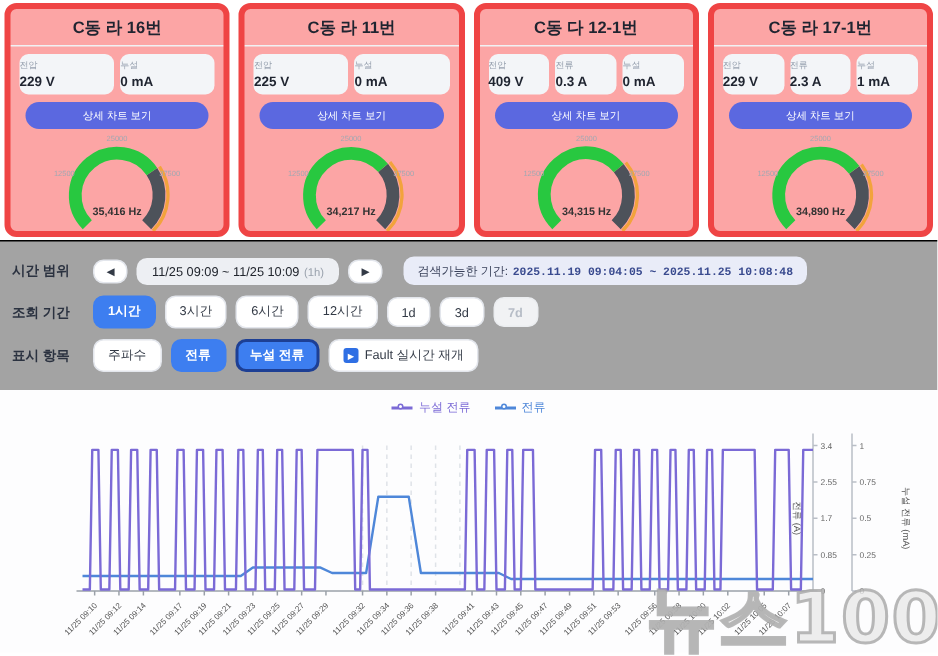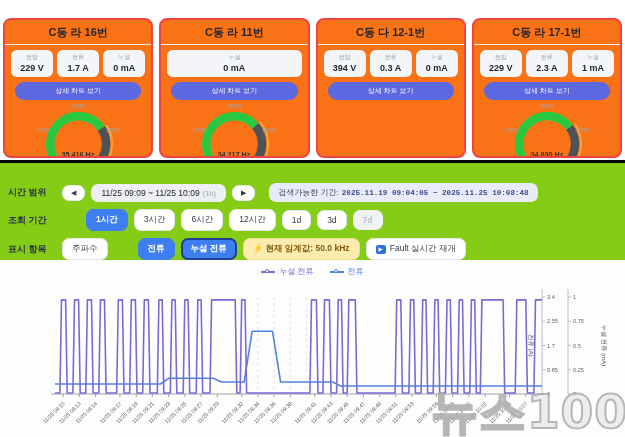--- a/index.html
+++ b/index.html
@@ -3,37 +3,37 @@
 <meta charset="utf-8">
 <style>
   * { box-sizing: border-box; }
   html,body { margin:0; padding:0; }
   body {
     width:625px; height:437px; overflow:hidden; position:relative;
     font-family:"Liberation Sans", sans-serif; background:#ffffff;
   }
   
   .cards { display:grid; grid-template-columns:repeat(4,1fr); gap:6px; padding:2px 3px; height:160px; }
-  .card { background:#f97316; border:2px solid #ef4444; border-radius:8px; overflow:hidden; display:flex; flex-direction:column;margin-top:16px; }
+  .card { background:#fca5a5; border:4px solid #ef4444; border-radius:8px; overflow:hidden; display:flex; flex-direction:column; }
   .card-title { font-size:11px; font-weight:bold; text-align:center; padding:5px 0 4px; color:#1f2430; border-bottom:1px solid #f0f1f3; }
   .stats { display:flex; gap:4px; padding:5px 6px 2px; }
-  .stat { flex:1; background:#f3f5f8; border-radius:6px; text-align:center; padding:3px 0 4px; }
+  .stat { flex:1; background:#f3f5f8; border-radius:6px; padding:3px 0 4px; }
   .stat-label { font-size:6px; color:#96a0ae; }
   .stat-value { font-size:9px; font-weight:bold; color:#1f2430; margin-top:1px; }
   .detail-btn { margin:3px 10px 0; background:#5b68e0; color:#fff; border:none; border-radius:9px;
     font-size:7px; padding:4px 0; font-family:inherit; cursor:pointer; }
   .gauge { display:flex; justify-content:center; align-items:flex-start; flex:1; }
   
-  .controls { background:#84cc16; border-top:3px solid #000000; padding:20px 8px 6px; height:100px; }
+  .controls { background:#a3a3a3; border-top:1px solid #000000; padding:10px 8px 6px; height:100px; }
   .ctl-row { display:flex; align-items:center; gap:6px; margin-bottom:7px; }
   .ctl-label { width:48px; font-size:9px; font-weight:bold; color:#2b3240; flex:none; }
   .btn { font-family:inherit; font-size:8.5px; color:#333a46; background:#fff; border:1px solid #e3e6ec;
     border-radius:7px; padding:4px 9px; cursor:pointer; white-space:nowrap; }
   .btn.arrow { padding:3px 8px; font-size:7px; }
-  .btn.active { background:#3d7ef0; border-color:#3d7ef0; color:#fff; font-weight:bold;margin-left:24px; }
+  .btn.active { background:#3d7ef0; border-color:#3d7ef0; color:#fff; font-weight:bold; }
   .btn.active-outlined { background:#3d7ef0; border:2px solid #1d3f94; color:#fff; font-weight:bold; padding:3px 8px; }
   .btn.disabled { background:#f1f2f4; color:#b7bdc7; border-color:#ebedf0; cursor:default;font-weight:bold; }
   .pill-time { background:#edeff3; border-radius:7px; font-size:8.5px; color:#22262e; padding:4px 10px; white-space:nowrap; }
   .pill-time .suffix { color:#9aa2ad; font-size:7.5px; margin-left:3px;text-align:center; }
   .pill-avail { background:#e9ecf8; border-radius:7px; font-size:8px; color:#39415a; padding:4px 9px; margin-left:8px; white-space:nowrap; }
   .pill-avail .dates { font-family:"Liberation Mono", monospace; color:#3a4b8f; font-weight:bold; margin-left:3px; font-size:7.6px; }
   .pill-threshold { background:#fcecae; border:1px solid #f2dc84; border-radius:7px; font-size:8.5px;
     color:#7c5e14; padding:4px 9px; font-weight:bold; white-space:nowrap; }
   .pill-threshold .bolt { color:#f59e0b; margin-right:2px; }
   .btn-fault { display:inline-flex; align-items:center; }
@@ -61,24 +61,20 @@
 <div class="cards">
 
   <div class="card">
     <div class="card-title">C동 라 16번</div>
     <div class="stats">
       <div class="stat">
         <div class="stat-label">전압</div>
         <div class="stat-value">229 V</div>
       </div>
       <div class="stat">
-        <div class="stat-label">전류</div>
-        <div class="stat-value">1.7 A</div>
-      </div>
-      <div class="stat">
         <div class="stat-label">누설</div>
         <div class="stat-value">0 mA</div>
       </div>
     </div>
     <button class="detail-btn">상세 차트 보기</button>
     <div class="gauge">
         <svg width="124" height="76" viewBox="0 0 124 76">
           <path d="M 85.3 28.4 A 28 28 0 0 1 81.8 63.8" stroke="#4d525a" stroke-width="8.5" fill="none"></path>
           <path d="M 42.2 63.8 A 28 28 0 1 1 85.3 28.4" stroke="#28c840" stroke-width="8.5" fill="none"></path>
           <path d="M 90.3 25.1 A 34 34 0 0 1 86.0 68.0" stroke="#f2a33c" stroke-width="2.2" fill="none"></path>
@@ -89,20 +85,24 @@
           <text x="88.9" y="72.9" font-size="5" fill="#a0a8b2" text-anchor="middle">50000</text>
           <text x="62" y="57" font-size="7.2" font-weight="bold" fill="#333" text-anchor="middle">35,416 Hz</text>
         </svg>
       </div>
   </div>
 
   <div class="card">
     <div class="card-title">C동 라 11번</div>
     <div class="stats">
       <div class="stat">
+        <div class="stat-label">전압</div>
+        <div class="stat-value">225 V</div>
+      </div>
+      <div class="stat">
         <div class="stat-label">누설</div>
         <div class="stat-value">0 mA</div>
       </div>
     </div>
     <button class="detail-btn">상세 차트 보기</button>
     <div class="gauge">
         <svg width="124" height="76" viewBox="0 0 124 76">
           <path d="M 83.4 25.9 A 28 28 0 0 1 81.8 63.8" stroke="#4d525a" stroke-width="8.5" fill="none"></path>
           <path d="M 42.2 63.8 A 28 28 0 1 1 83.4 25.9" stroke="#28c840" stroke-width="8.5" fill="none"></path>
           <path d="M 88.0 22.0 A 34 34 0 0 1 86.0 68.0" stroke="#f2a33c" stroke-width="2.2" fill="none"></path>
@@ -114,32 +114,45 @@
           <text x="62" y="57" font-size="7.2" font-weight="bold" fill="#333" text-anchor="middle">34,217 Hz</text>
         </svg>
       </div>
   </div>
 
   <div class="card">
     <div class="card-title">C동 다 12-1번</div>
     <div class="stats">
       <div class="stat">
         <div class="stat-label">전압</div>
-        <div class="stat-value">394 V</div>
+        <div class="stat-value">409 V</div>
       </div>
       <div class="stat">
         <div class="stat-label">전류</div>
         <div class="stat-value">0.3 A</div>
       </div>
       <div class="stat">
         <div class="stat-label">누설</div>
         <div class="stat-value">0 mA</div>
       </div>
     </div>
     <button class="detail-btn">상세 차트 보기</button>
+    <div class="gauge">
+        <svg width="124" height="76" viewBox="0 0 124 76">
+          <path d="M 83.5 26.1 A 28 28 0 0 1 81.8 63.8" stroke="#4d525a" stroke-width="8.5" fill="none"></path>
+          <path d="M 42.2 63.8 A 28 28 0 1 1 83.5 26.1" stroke="#28c840" stroke-width="8.5" fill="none"></path>
+          <path d="M 88.2 22.3 A 34 34 0 0 1 86.0 68.0" stroke="#f2a33c" stroke-width="2.2" fill="none"></path>
+          <text x="35.1" y="72.9" font-size="5" fill="#a0a8b2" text-anchor="middle">0</text>
+          <text x="26.9" y="31.5" font-size="5" fill="#a0a8b2" text-anchor="middle">12500</text>
+          <text x="62.0" y="8.0" font-size="5" fill="#a0a8b2" text-anchor="middle">25000</text>
+          <text x="97.1" y="31.5" font-size="5" fill="#a0a8b2" text-anchor="middle">37500</text>
+          <text x="88.9" y="72.9" font-size="5" fill="#a0a8b2" text-anchor="middle">50000</text>
+          <text x="62" y="57" font-size="7.2" font-weight="bold" fill="#333" text-anchor="middle">34,315 Hz</text>
+        </svg>
+      </div>
   </div>
 
   <div class="card">
     <div class="card-title">C동 라 17-1번</div>
     <div class="stats">
       <div class="stat">
         <div class="stat-label">전압</div>
         <div class="stat-value">229 V</div>
       </div>
       <div class="stat">
@@ -191,23 +204,20 @@
     <button class="btn">1d</button>
     <button class="btn">3d</button>
     <button class="btn disabled">7d</button>
   </div>
 
   <div class="ctl-row">
     <div class="ctl-label">표시 항목</div>
     <button class="btn">주파수</button>
     <button class="btn active">전류</button>
     <button class="btn active-outlined">누설 전류</button>
-    <div class="pill-threshold">
-      <span class="bolt">⚡</span><span>현재 임계값: 50.0 kHz</span>
-    </div>
     <button class="btn btn-fault">
       <span class="fault-ico">▶</span>
         <span>Fault 실시간 재개</span>
     </button>
   </div>
 </div>
 
 <div class="chart-section">
   <div class="legend">
     <div class="legend-item">

